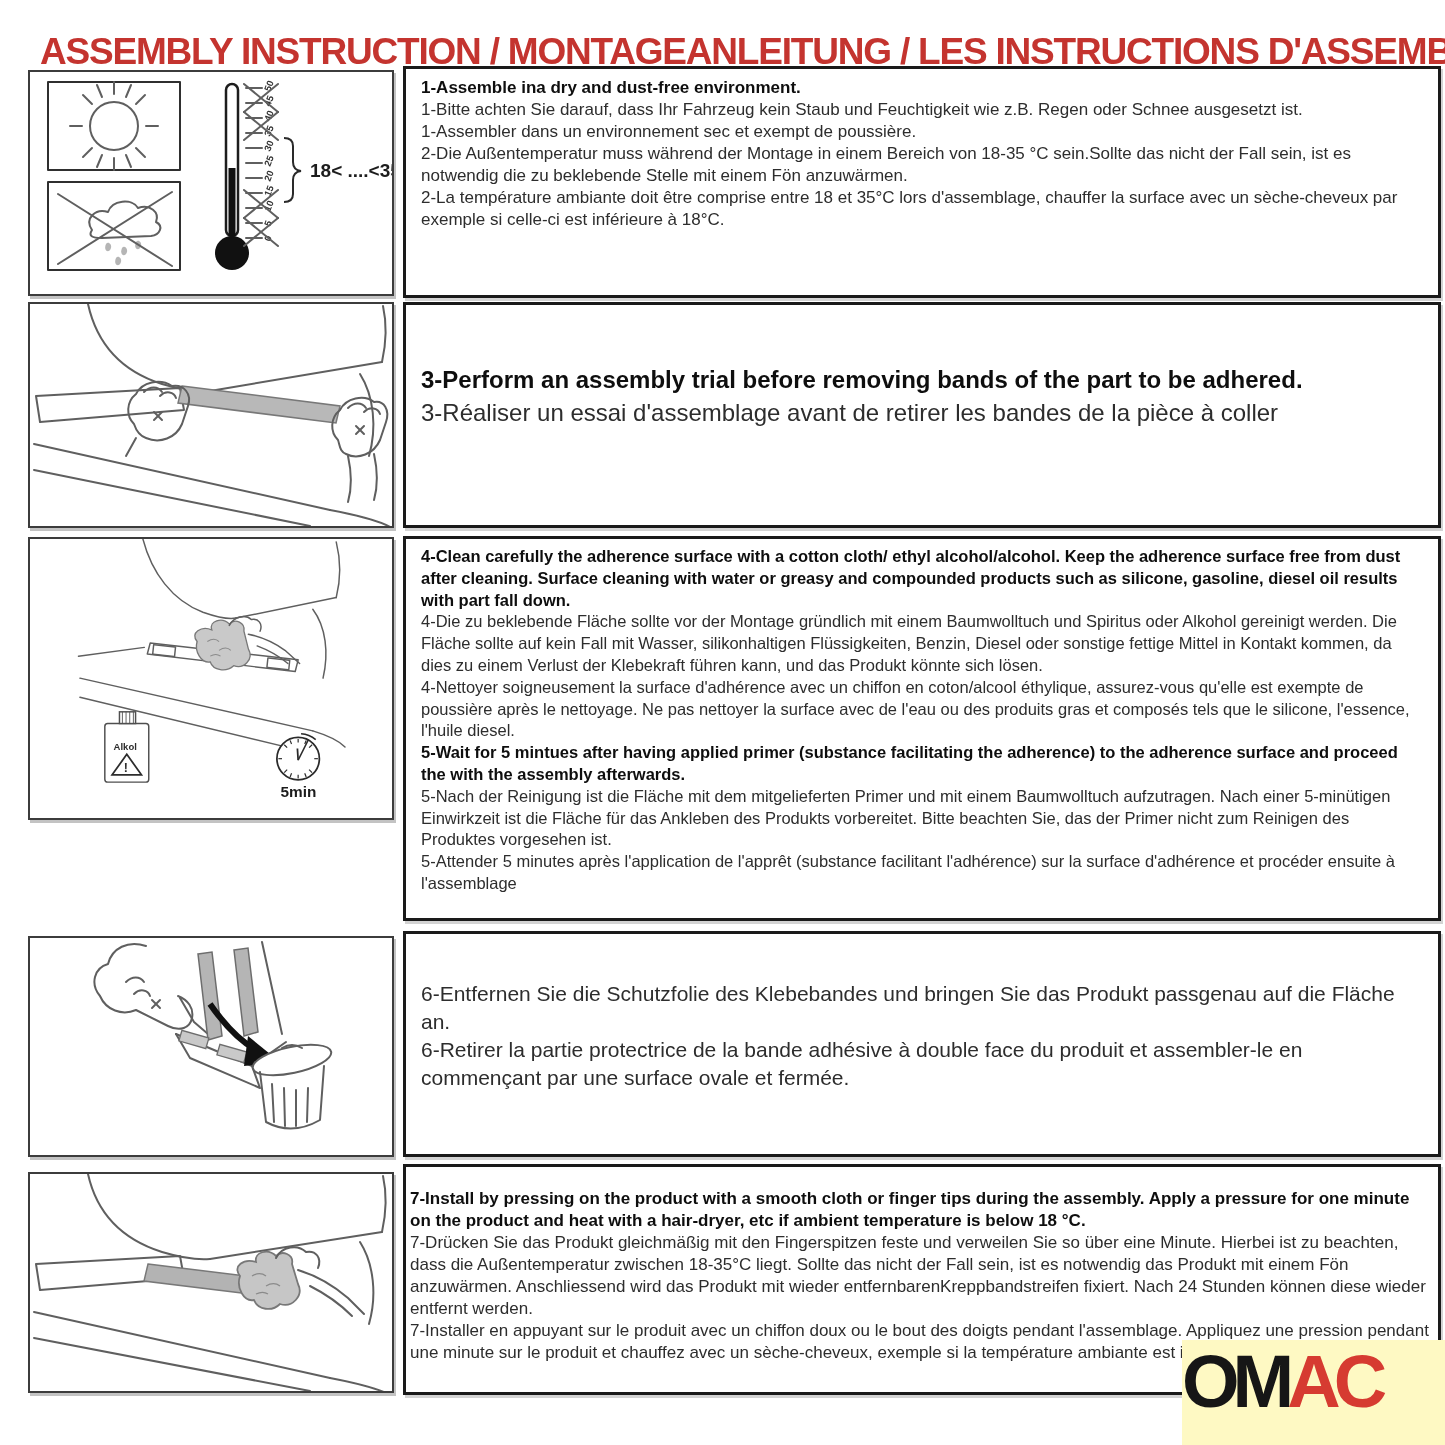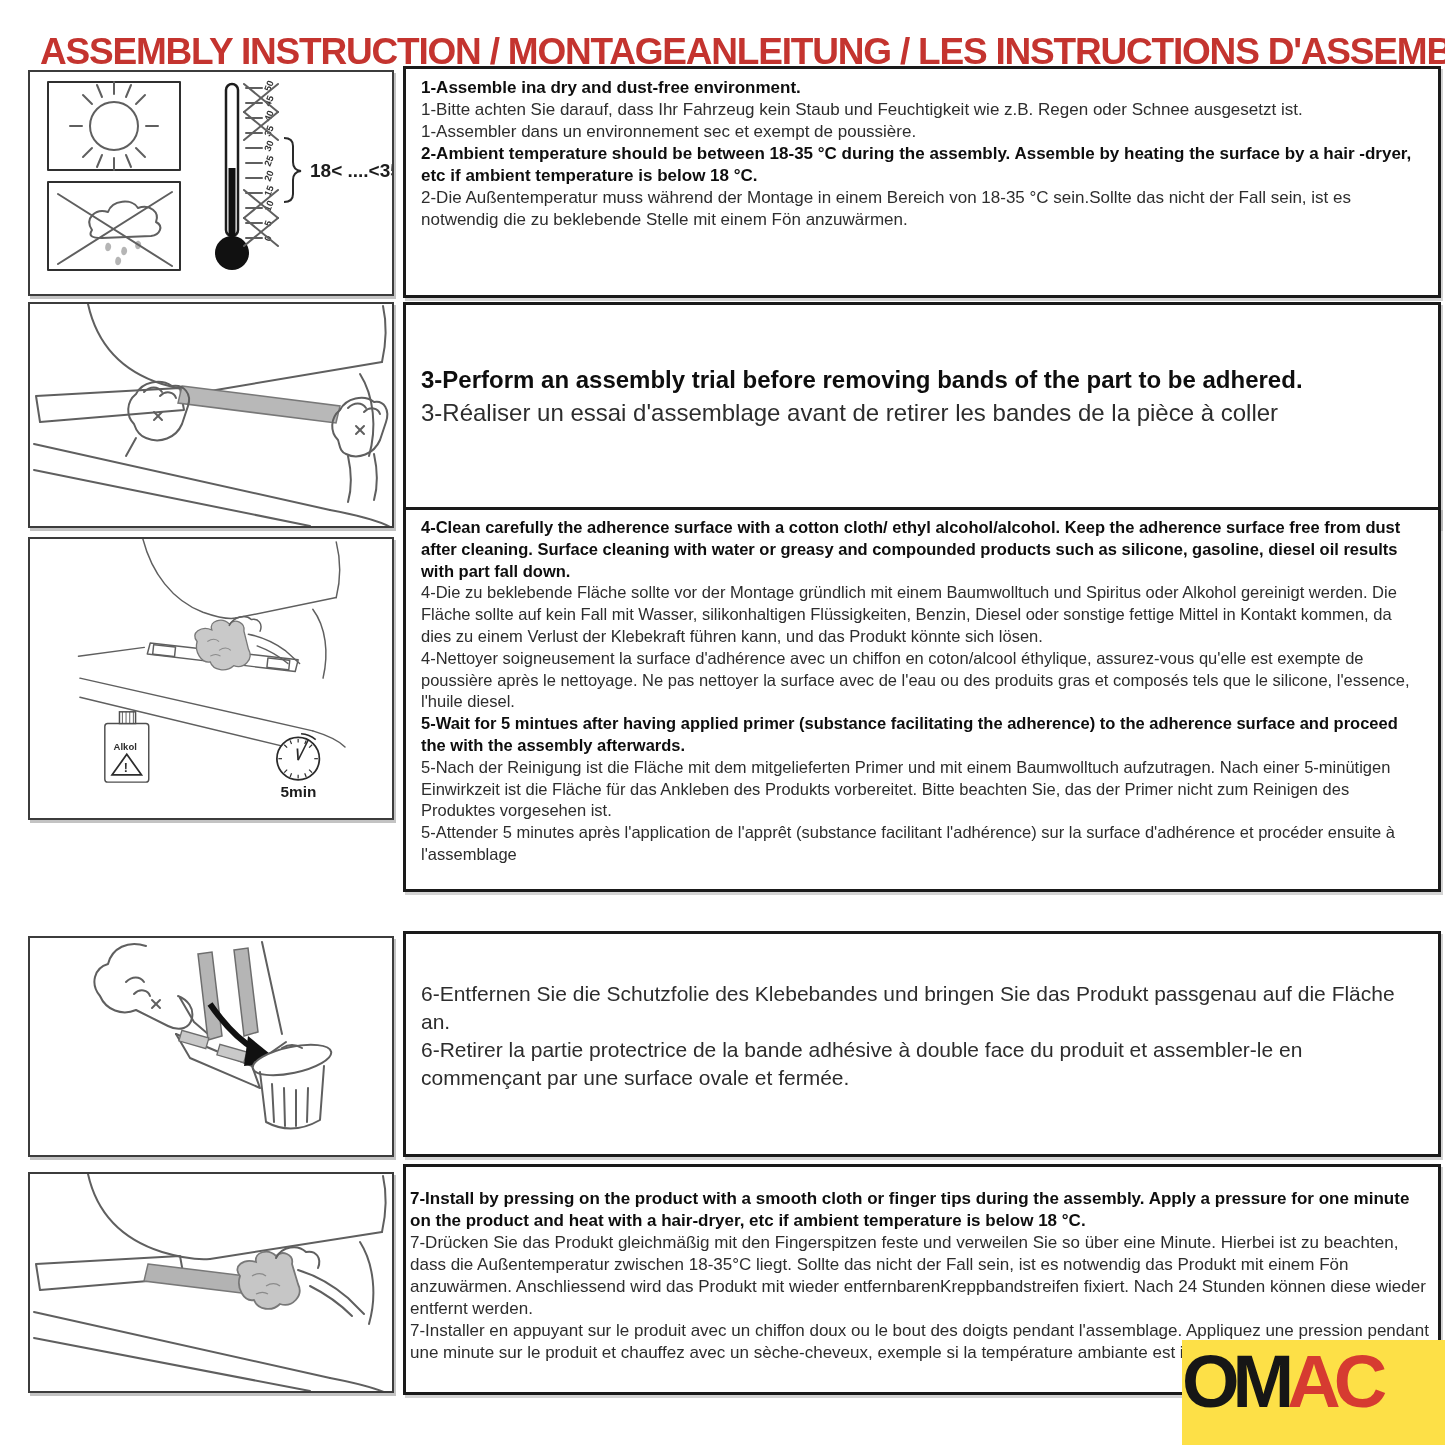--- a/index.html
+++ b/index.html
@@ -11,28 +11,28 @@
   .illus{left:28px;width:366px;border:2px solid #3c3c3c;
          box-shadow:2px 3px 0 rgba(145,145,145,.55);}
   .tbox{left:403px;width:1038px;border:3px solid #1a1a1a;
         box-shadow:2px 3px 0 rgba(145,145,145,.4);overflow:hidden;}
   .tbox p{margin:0;}
   .b{font-weight:700;color:#0e0e0e;}
   .r{font-weight:400;color:#2d2d2d;}
   .gap{margin-top:18px;}
   .i1{top:70px;height:226px;}   .t1{top:66px;height:232px;padding:8px 15px;font-size:17px;line-height:22px;}
   .i2{top:302px;height:226px;}  .t2{top:302px;height:226px;padding:58px 15px 0;font-size:24px;line-height:33px;}
-  .i3{top:537px;height:283px;}  .t3{top:507px;height:385px;padding:7px 15px;font-size:16.5px;line-height:21.8px;}
+  .i3{top:537px;height:283px;}  .t3{top:536px;height:385px;padding:7px 15px;font-size:16.5px;line-height:21.8px;}
   .i4{top:936px;height:221px;}  .t4{top:931px;height:226px;padding:46px 15px 0;font-size:21px;line-height:28px;}
   .i5{top:1172px;height:221px;} .t5{top:1164px;height:231px;padding:21px 4px 0;font-size:17px;line-height:22px;}
   .illus svg{width:100%;height:100%;display:block;}
   .lineart{stroke:#5f5f5f;fill:none;stroke-width:2;stroke-linecap:round;stroke-linejoin:round;}
   .dark{stroke:#2f2f2f;}
   .logo-patch{position:absolute;left:1182px;top:1340px;width:263px;height:105px;
-              background:#fde047;display:flex;align-items:flex-start;padding-top:12px;box-sizing:border-box;}
+              background:#fef9c3;display:flex;align-items:flex-start;padding-top:12px;box-sizing:border-box;}
   .logo{font-size:74px;font-weight:800;letter-spacing:-7px;line-height:0.82;white-space:nowrap;}
   .logo .lb{color:#161616;}
   .logo .lr{color:#d63b31;}
 </style>
 </head>
 <body>
 
 <h1 class="title">ASSEMBLY INSTRUCTION / MONTAGEANLEITUNG / LES INSTRUCTIONS D'ASSEMBLAGE</h1>
 
 <div class="illus i1">
@@ -108,22 +108,22 @@
       <path d="M254,66 Q263,66 263,74 L263,90 Q263,98 271,99 Q263,100 263,108 L263,122 Q263,130 254,130" fill="none" stroke="#2a2a2a" stroke-width="2"></path>
       <text x="280" y="105" font-size="19" font-weight="700" fill="#1c1c1c" font-family="Liberation Sans,sans-serif">18&lt; ....&lt;35 C</text>
     </g>
   </svg>
 </div>
 
 <div class="tbox t1">
   <p class="b">1-Assemble ina dry and dust-free environment.</p>
   <p class="r">1-Bitte achten Sie darauf, dass Ihr Fahrzeug kein Staub und Feuchtigkeit wie z.B. Regen oder Schnee ausgesetzt ist.</p>
   <p class="r">1-Assembler dans un environnement sec et exempt de poussière.</p>
-  <p class="b gap">2-Ambient temperature should be between 18-35 °C  during the assembly. Assemble by heating the surface by a hair -dryer, etc if ambient temperature is below 18 °C.</p>
   <p class="r">2-Die Außentemperatur muss während der Montage in einem Bereich von 18-35 °C  sein.Sollte das nicht der Fall sein, ist es notwendig die zu beklebende Stelle mit einem Fön anzuwärmen.</p>
+  <p class="r">2-La température ambiante doit être comprise entre 18 et 35°C lors d'assemblage, chauffer la surface avec un sèche-cheveux par exemple si celle-ci est inférieure à 18°C.</p>
 </div>
 
 <div class="illus i2">
   <svg viewBox="0 0 362 222">
     <g class="lineart" stroke-width="1.8">
       <path d="M58,0 C66,36 88,66 132,80 C152,86 168,88 180,87"></path>
       <path d="M180,87 L352,58"></path>
       <path d="M352,58 C356,40 357,20 353,2"></path>
       <path d="M330,70 C344,92 347,124 339,152"></path>
       <path d="M6,92 L150,84 L154,106 L10,118 Z"></path>

